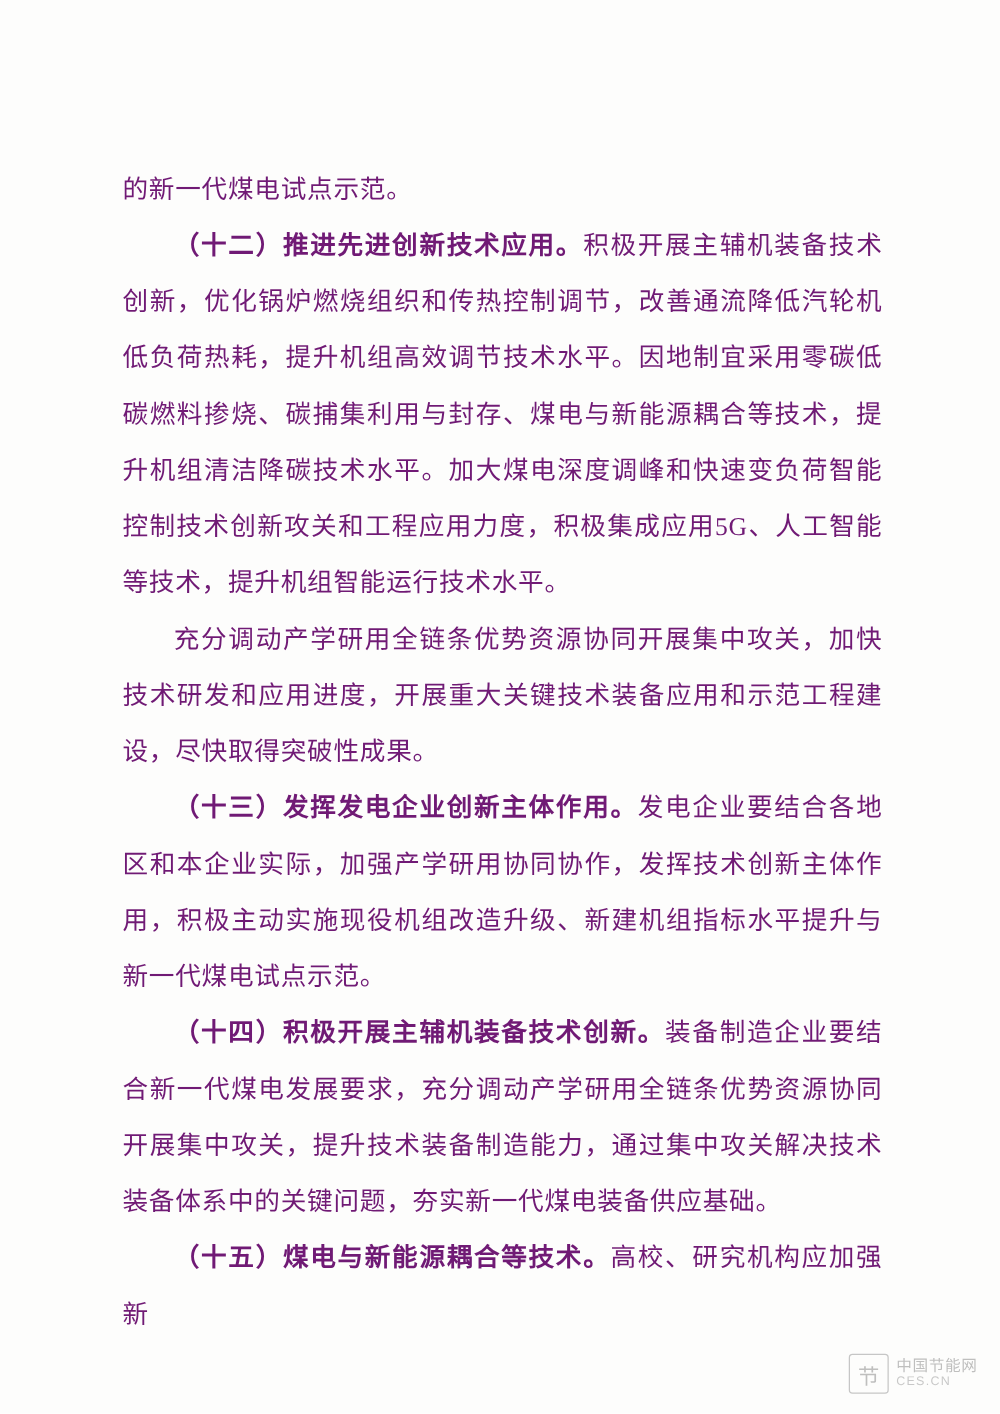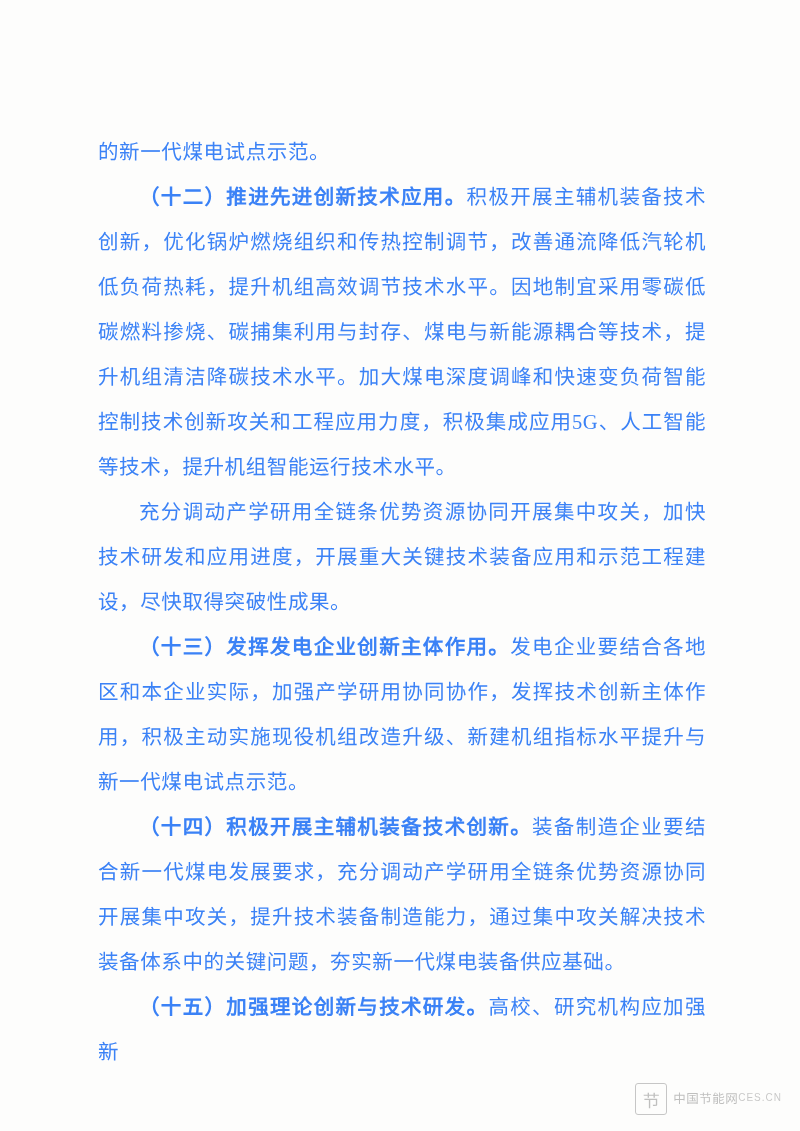--- a/index.html
+++ b/index.html
@@ -28,21 +28,21 @@
     top: 130px;
     width: 608px;
   }
   p {
     margin: 0;
     font-size: 20.5px;
     line-height: 45px;
     text-align: justify;
     text-justify: inter-ideograph;
     letter-spacing: 0.6px;
-    color: #3b82f6;
+    color: #701a75;
   }
   p.indent {
     text-indent: 2em;
   }
   p.heading {
     font-weight: bold;
     text-indent: 2em;
     letter-spacing: 1.2px;
   }
   .seg-bold {
@@ -66,21 +66,21 @@
     position: relative;
     display: flex;
     align-items: center;
     justify-content: center;
     font-family: "Liberation Serif", serif;
     font-size: 17px;
     color: #8d8d8d;
   }
   .wm-text {
     display: flex;
-    flex-direction: row;
+    flex-direction: column;
     line-height: 1.15;
   }
   .wm-cn {
     font-size: 12.5px;
     color: #8d8d8d;
     letter-spacing: 0.5px;
   }
   .wm-en {
     font-size: 10px;
     color: #9e9e9e;
@@ -98,21 +98,21 @@
 
     <p class="indent"><span class="seg-bold">（十二）推进先进创新技术应用。</span><span>积极开展主辅机装备技术创新，优化锅炉燃烧组织和传热控制调节，改善通流降低汽轮机低负荷热耗，提升机组高效调节技术水平。因地制宜采用零碳低碳燃料掺烧、碳捕集利用与封存、煤电与新能源耦合等技术，提升机组清洁降碳技术水平。加大煤电深度调峰和快速变负荷智能控制技术创新攻关和工程应用力度，积极集成应用5G、人工智能等技术，提升机组智能运行技术水平。</span></p>
 
 
     <p class="indent">充分调动产学研用全链条优势资源协同开展集中攻关，加快技术研发和应用进度，开展重大关键技术装备应用和示范工程建设，尽快取得突破性成果。</p>
 
     <p class="indent"><span class="seg-bold">（十三）发挥发电企业创新主体作用。</span><span>发电企业要结合各地区和本企业实际，加强产学研用协同协作，发挥技术创新主体作用，积极主动实施现役机组改造升级、新建机组指标水平提升与新一代煤电试点示范。</span></p>
 
     <p class="indent"><span class="seg-bold">（十四）积极开展主辅机装备技术创新。</span><span>装备制造企业要结合新一代煤电发展要求，充分调动产学研用全链条优势资源协同开展集中攻关，提升技术装备制造能力，通过集中攻关解决技术装备体系中的关键问题，夯实新一代煤电装备供应基础。</span></p>
 
-    <p class="indent"><span class="seg-bold">（十五）加强理论创新与技术研发。</span><span>高校、研究机构应加强新</span></p>
+    <p class="indent"><span class="seg-bold">（十五）煤电与新能源耦合等技术。</span><span>高校、研究机构应加强新</span></p>
 
   </div>
 
   <div class="watermark">
     <div class="wm-logo">节</div>
     <div class="wm-text">
       <span class="wm-cn">中国节能网</span>
       <span class="wm-en">CES.CN</span>
     </div>
   </div>

